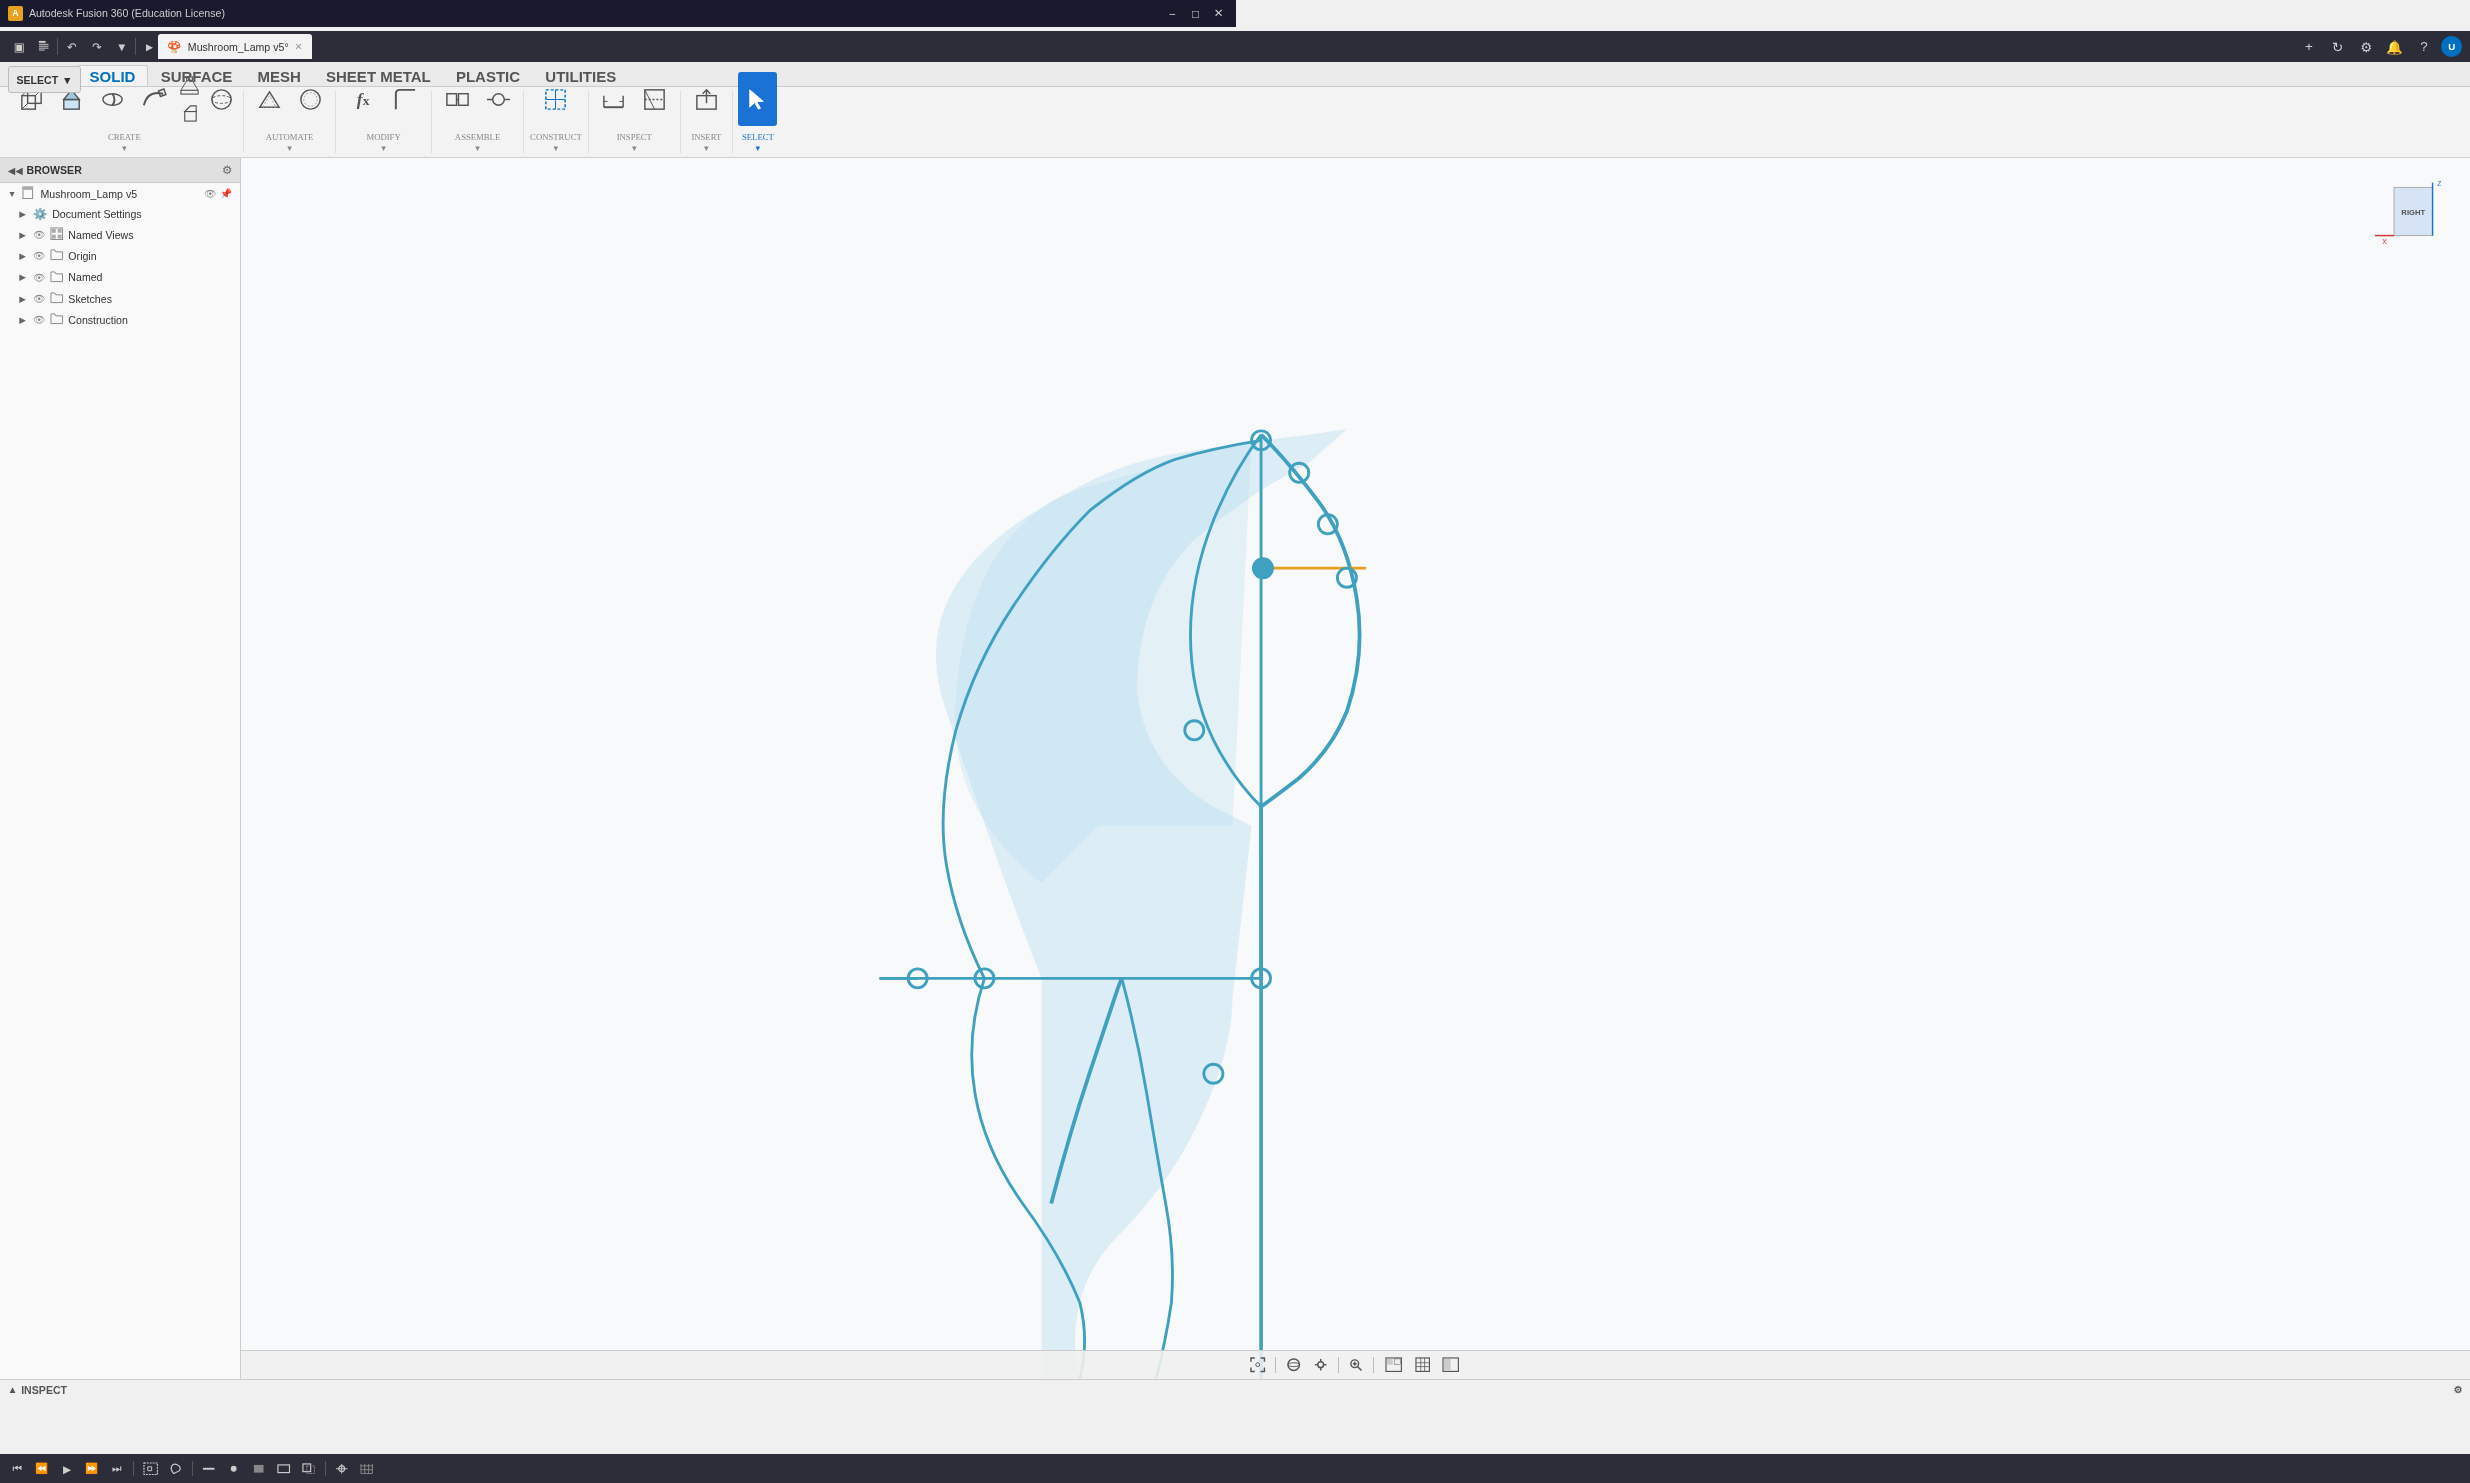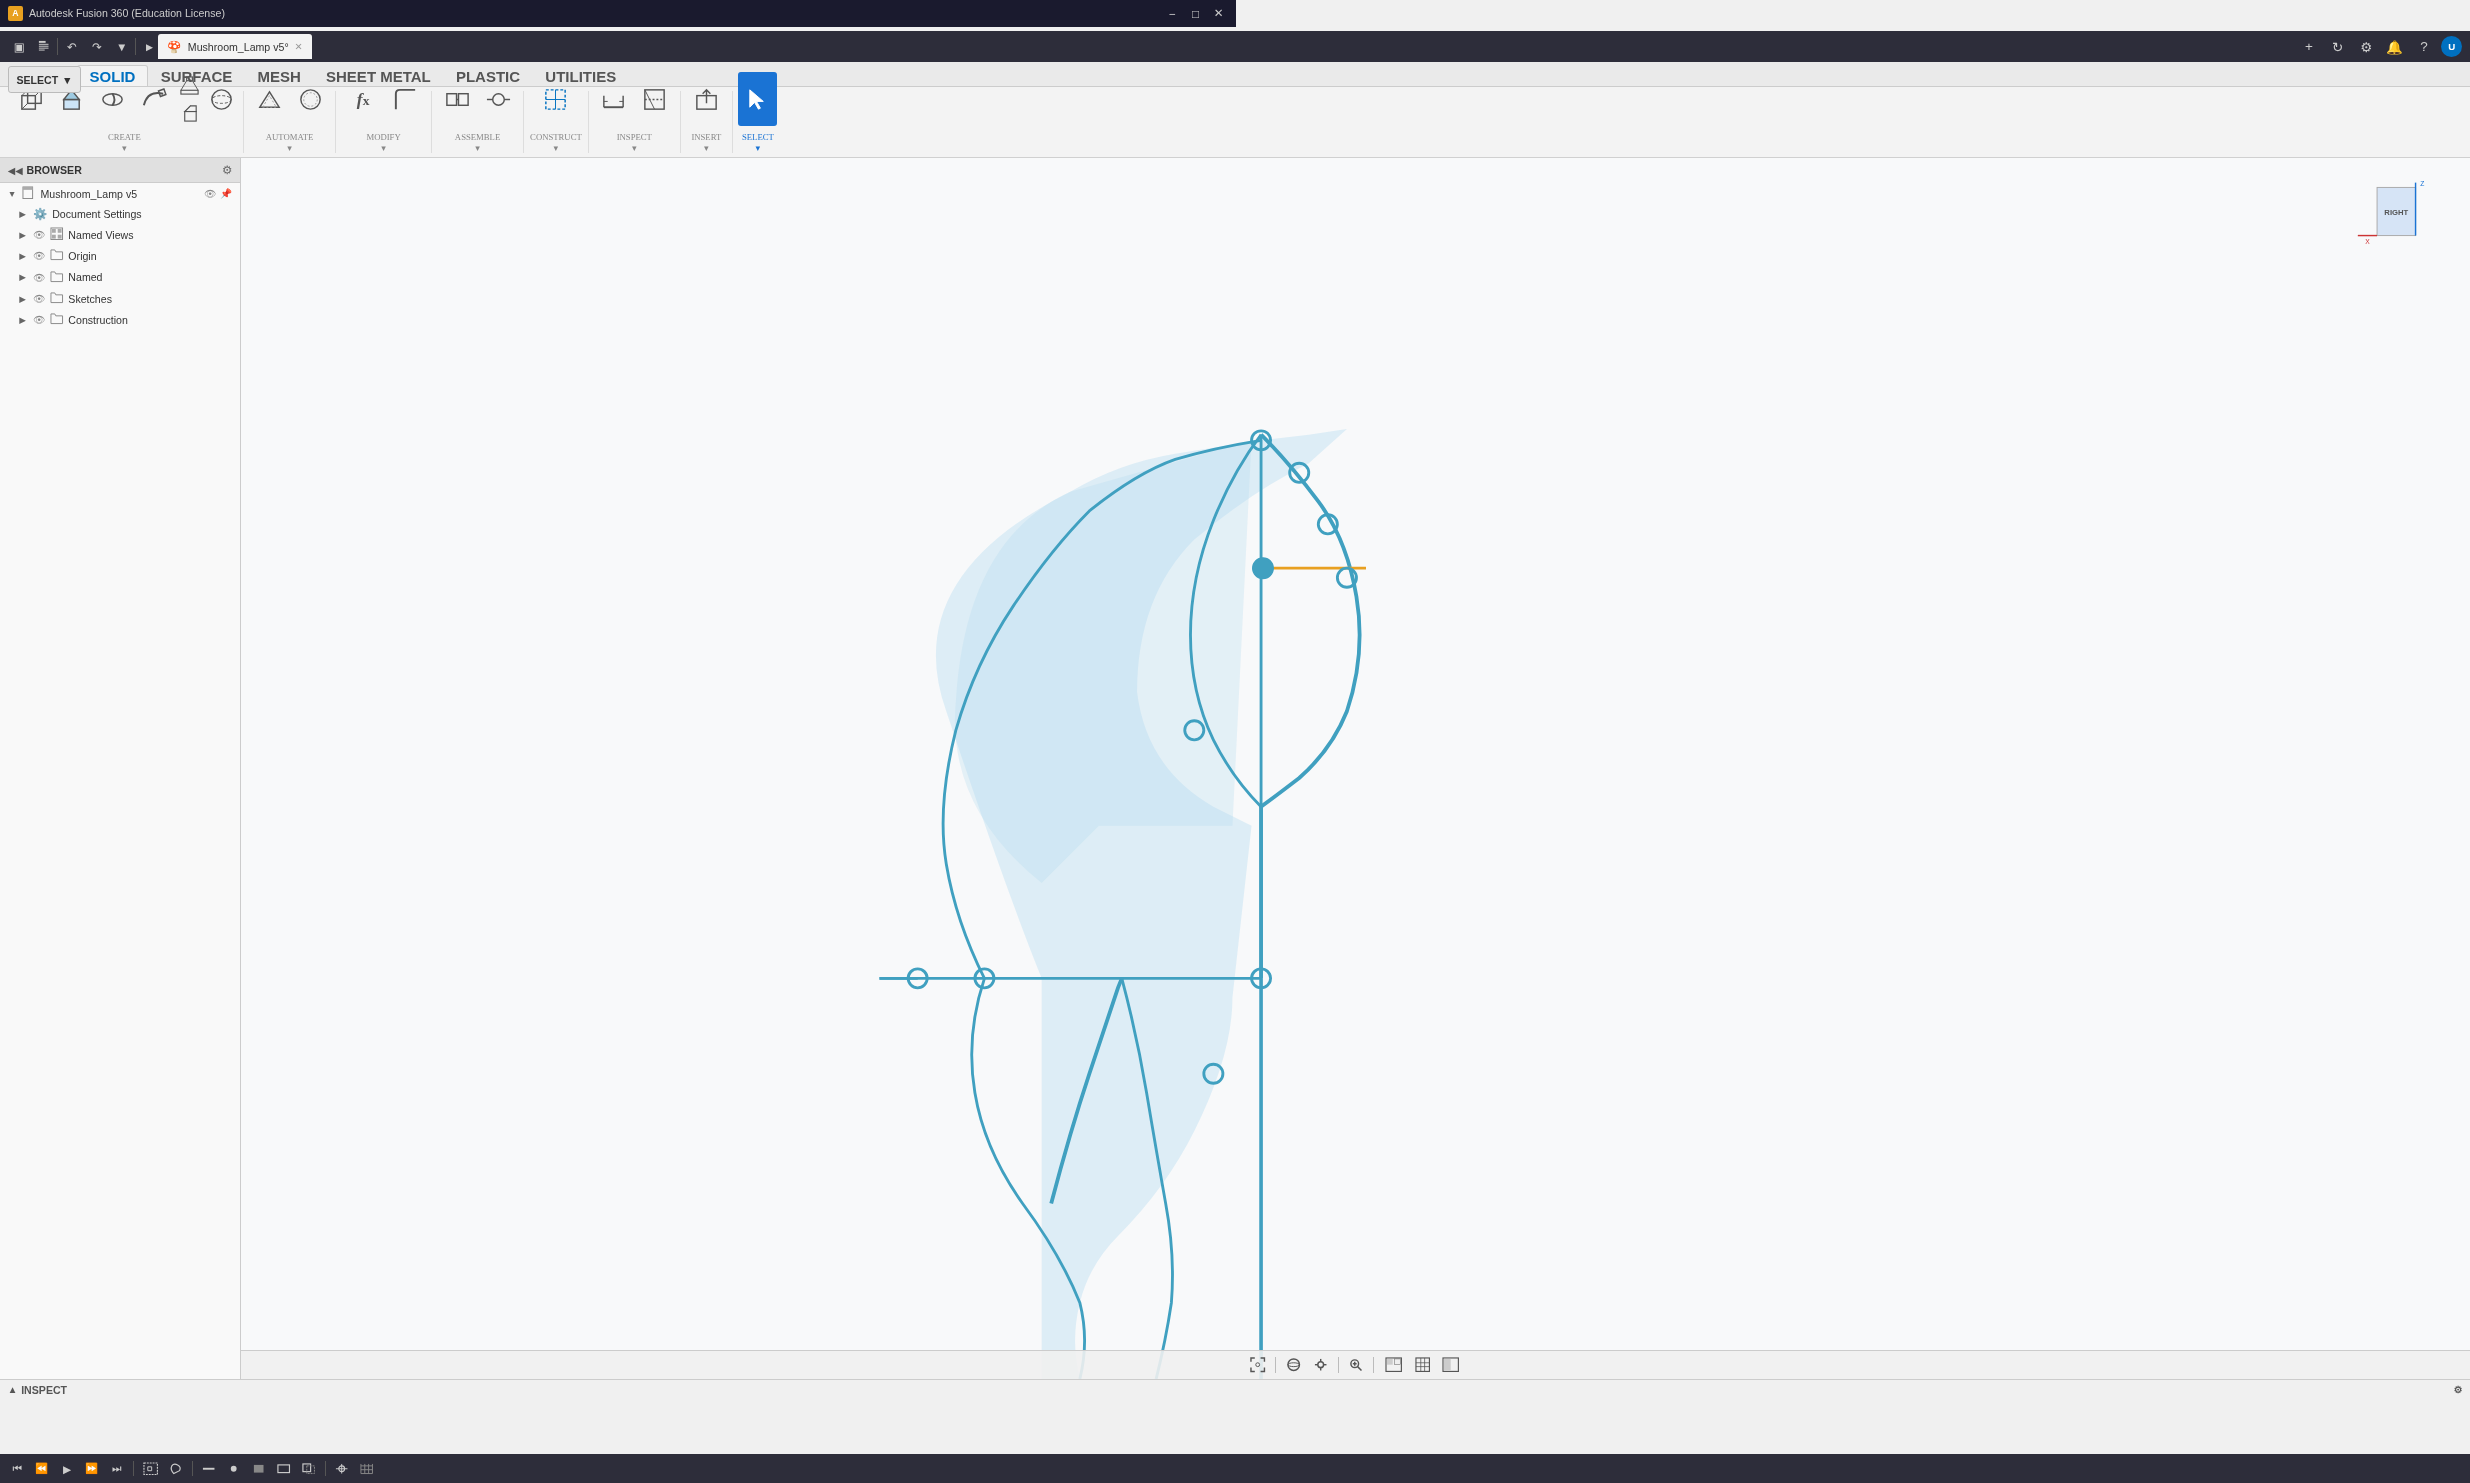--- a/index.html
+++ b/index.html
@@ -764,21 +764,21 @@
     <circle cx="275" cy="430" r="5" fill="none" stroke="#40a0c0" stroke-width="1.5"></circle>
 
     <circle cx="430" cy="480" r="5" fill="none" stroke="#40a0c0" stroke-width="1.5"></circle>
 
     <circle cx="385" cy="648" r="5" fill="none" stroke="#40a0c0" stroke-width="1.5"></circle>
     <circle cx="455" cy="730" r="5" fill="none" stroke="#40a0c0" stroke-width="1.5"></circle>
 
     <circle cx="456" cy="215" r="5" fill="#40a0c0" stroke="#40a0c0" stroke-width="1"></circle>
   </svg>
 
-  <div id="view-cube" style="position:absolute;top:14.5px;right:40px;width:77px;height:77px;text-align:center;">
+  <div id="view-cube" style="position:absolute;top:14.5px;right:23px;width:77px;height:77px;text-align:center;">
     <svg width="77" height="77" viewBox="0 0 80 80" style="font-size:11px">
 
       <rect x="25" y="15" width="40" height="50" fill="rgba(210,225,245,0.9)" stroke="#aaa" stroke-width="1"></rect>
 
       <text x="45" y="44" font-size="8" font-weight="bold" fill="#555" text-anchor="middle" font-family="Arial">RIGHT</text>
 
       <line x1="5" y1="65" x2="25" y2="65" stroke="#cc3333" stroke-width="1.5"></line>
       <text x="15" y="74" font-size="7" fill="#cc3333" text-anchor="middle" font-family="Arial">X</text>
       <line x1="65" y1="10" x2="65" y2="65" stroke="#1a73d4" stroke-width="1.5"></line>
       <text x="72" y="14" font-size="7" fill="#1a73d4" text-anchor="middle" font-family="Arial">Z</text>

